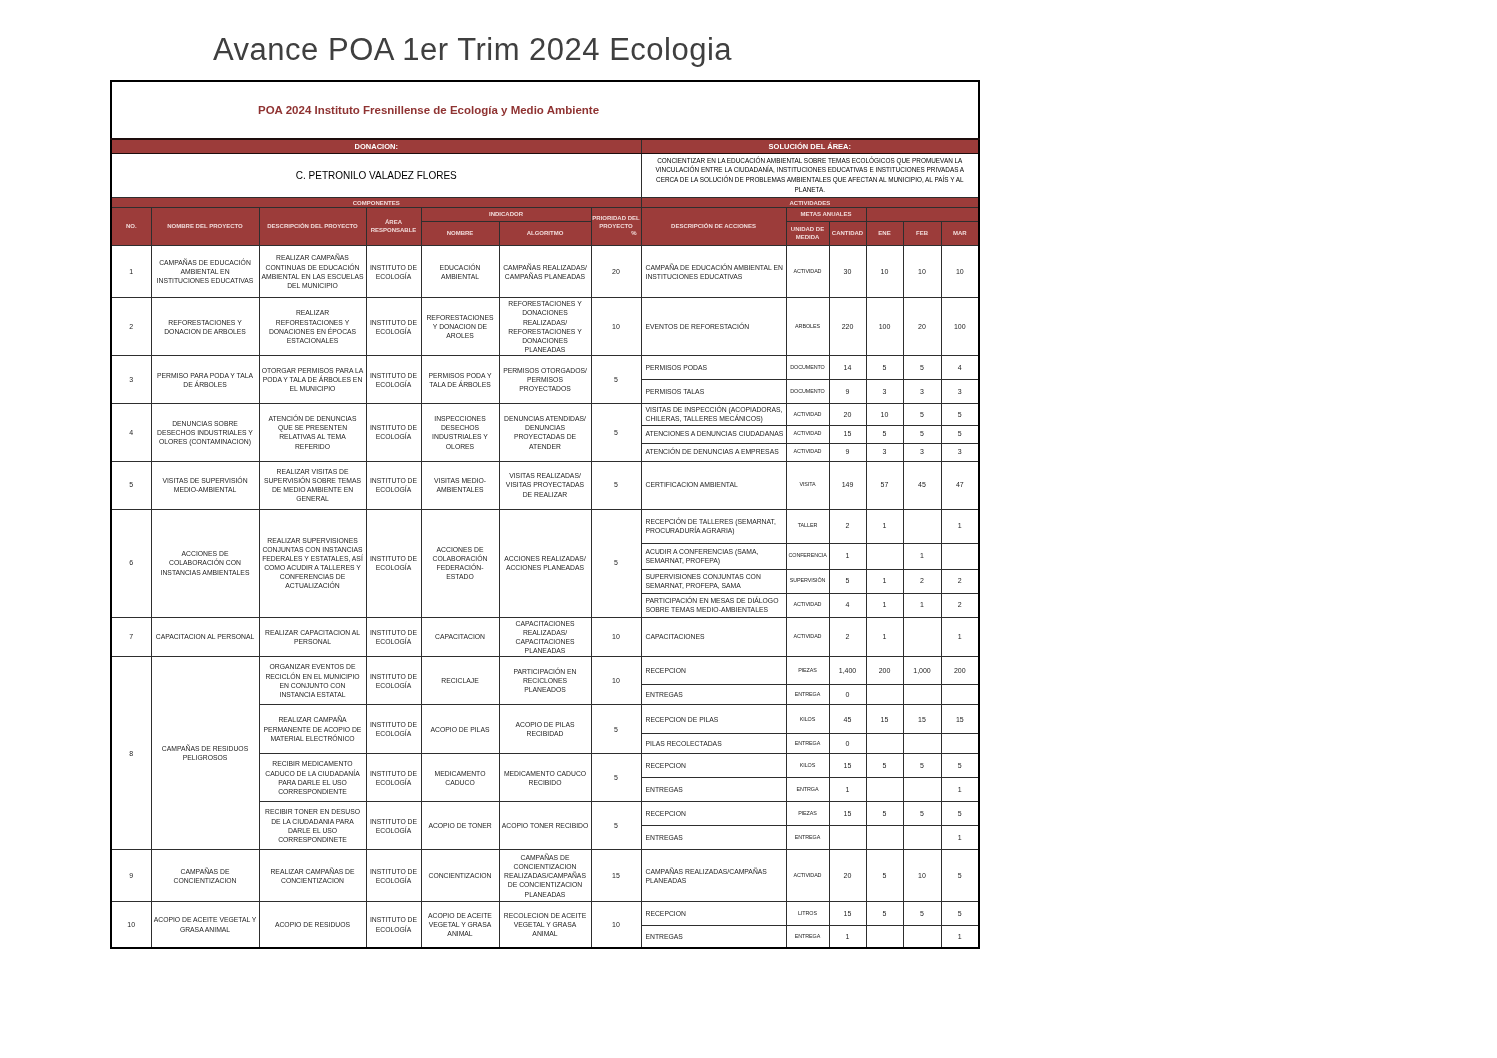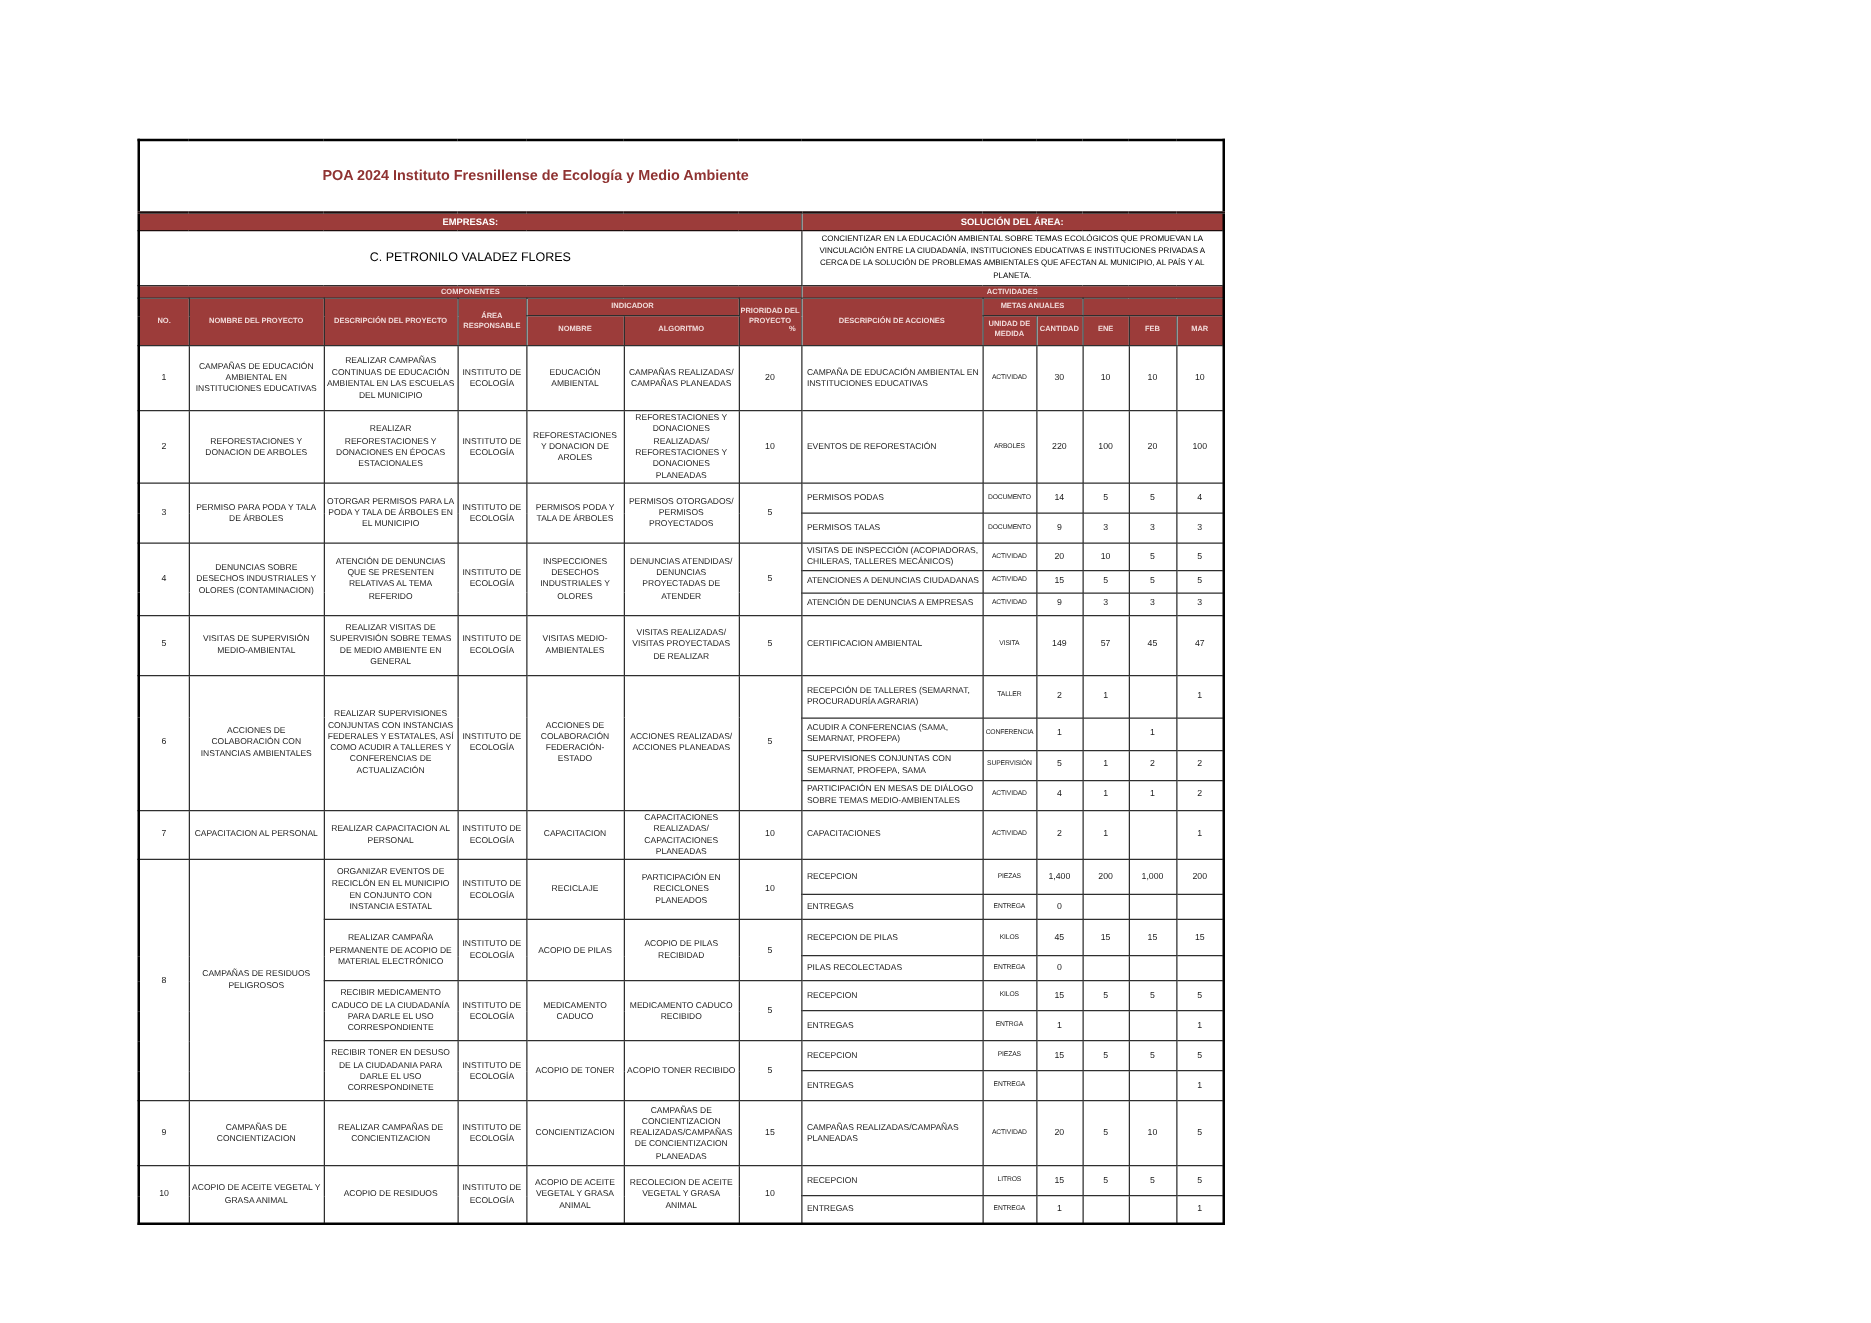--- a/index.html
+++ b/index.html
@@ -8,21 +8,21 @@
     --doc-title-red:#8f3332;
     --page-title-gray:#3f3f3f;
     --border-dark:#2e2e2e;
   }
   *{box-sizing:border-box;margin:0;padding:0;}
   html,body{width:1497px;height:1058px;background:#ffffff;overflow:hidden;
     font-family:"Liberation Sans", sans-serif;}
   .page{position:relative;width:1497px;height:1058px;background:#fff;}
   .page-title{position:absolute;left:213px;top:32px;font-size:31px;
     color:var(--page-title-gray);font-weight:400;letter-spacing:0.5px;}
-  .table-wrap{position:absolute;left:110px;top:111px;width:870px;}
+  .table-wrap{position:absolute;left:110px;top:80px;width:870px;}
   table.poa{border-collapse:collapse;table-layout:fixed;width:868px;
     border:2px solid #000;}
   td,th{border:1px solid var(--border-dark);vertical-align:middle;
     font-weight:normal;overflow:hidden;}
   
   td.doc-title-cell{border:none;height:58px;vertical-align:middle;}
   .doc-title{color:var(--doc-title-red);font-weight:bold;font-size:11.5px;
     padding-left:146px;text-align:left;}
   
   .redbar{background:var(--header-bg);color:#ffffff;font-weight:bold;
@@ -44,20 +44,21 @@
   td.dc{font-size:6.8px;text-align:center;line-height:1.35;padding:1px 2px;
     color:#1c1c1c;}
   td.dc.accion{text-align:left;padding-left:4px;}
   td.dc.unidad{font-size:5.4px;letter-spacing:-0.1px;}
   td.dc.num{font-size:7px;}
 </style>
 </head>
 <body>
 
 <div class="page">
+  <div class="page-title">Avance POA 1er Trim 2024 Ecologia</div>
 
   <div class="table-wrap">
     <table class="poa">
       <colgroup>
         <col style="width:40px">
           <col style="width:108px">
           <col style="width:107px">
         <col style="width:55px">
           <col style="width:78px">
           <col style="width:92px">
@@ -71,21 +72,21 @@
       </colgroup>
       <tbody>
 
         <tr>
           <td class="doc-title-cell" colspan="13">
             <div class="doc-title">POA 2024 Instituto Fresnillense de Ecología y Medio Ambiente</div>
           </td>
         </tr>
 
         <tr>
-          <td class="redbar" colspan="7">EMPRESAS:</td>
+          <td class="redbar" colspan="7">DONACION:</td>
           <td class="redbar" colspan="6">SOLUCIÓN DEL ÁREA:</td>
         </tr>
 
         <tr>
           <td class="titular-name" colspan="7">C. PETRONILO VALADEZ FLORES</td>
           <td class="funcion-text" colspan="6">CONCIENTIZAR EN LA EDUCACIÓN AMBIENTAL SOBRE TEMAS ECOLÓGICOS QUE PROMUEVAN LA VINCULACIÓN ENTRE LA CIUDADANÍA, INSTITUCIONES EDUCATIVAS E INSTITUCIONES  PRIVADAS A CERCA DE LA SOLUCIÓN DE PROBLEMAS AMBIENTALES QUE AFECTAN AL MUNICIPIO, AL PAÍS Y AL PLANETA.</td>
         </tr>
 
         <tr>
           <td class="section-bar" colspan="7">COMPONENTES</td>

